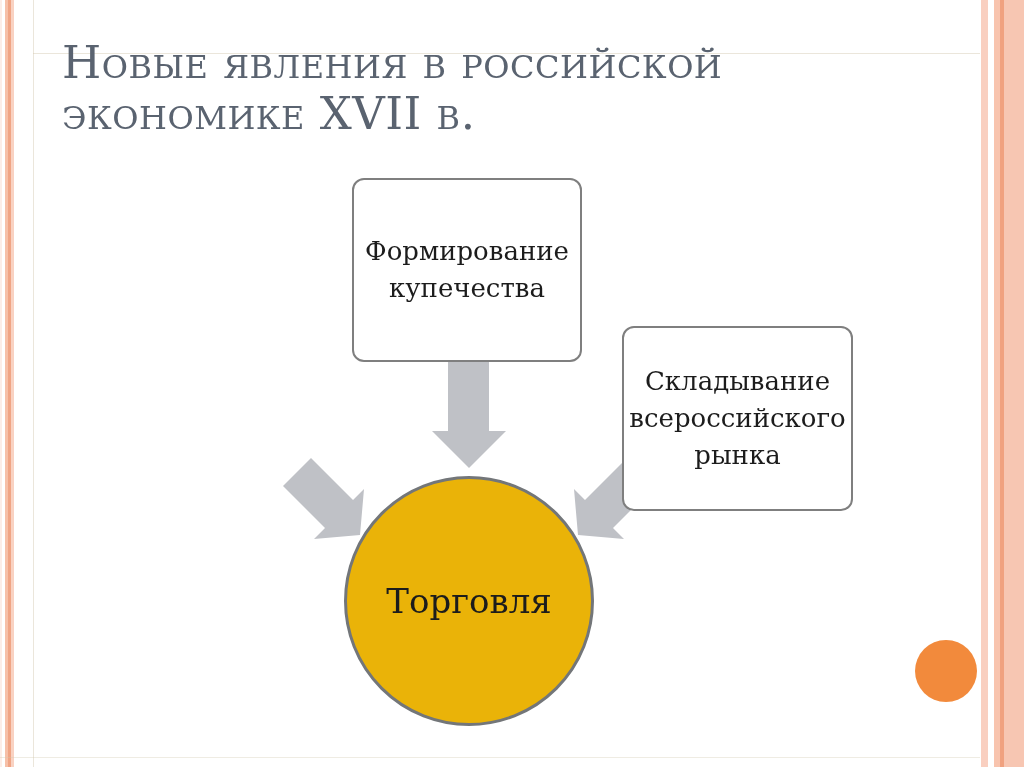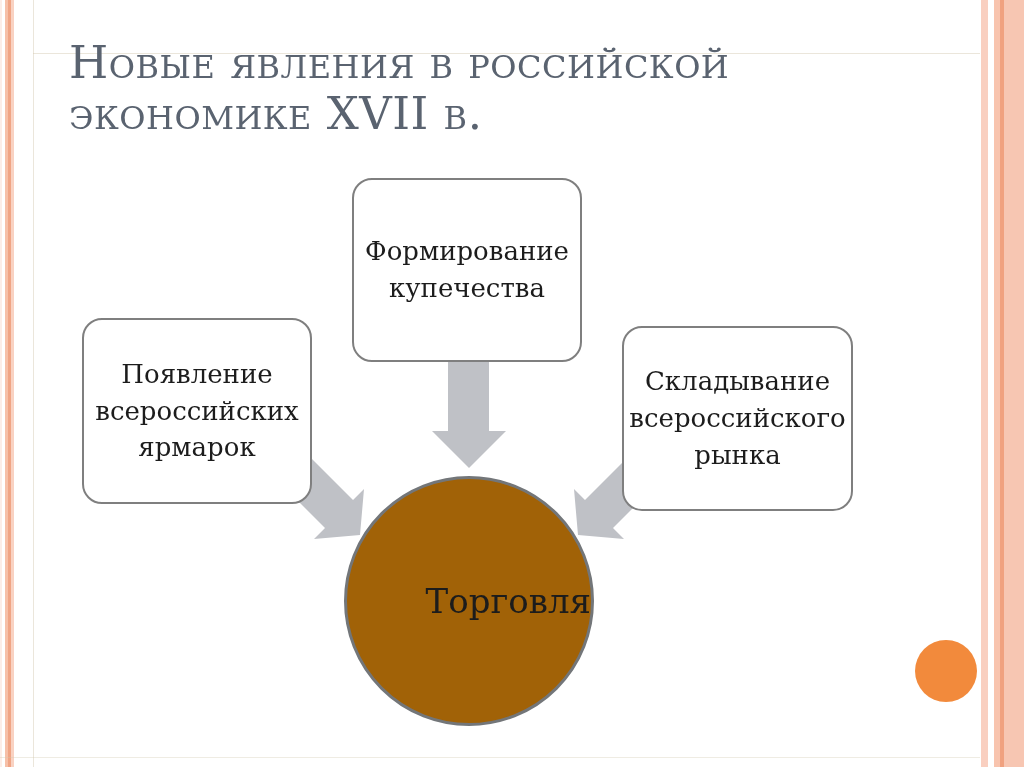--- a/index.html
+++ b/index.html
@@ -42,43 +42,43 @@
   .frame-h-bottom{
     position:absolute;left:0;top:757px;width:980px;height:1px;
     background:rgba(210,200,175,0.35);z-index:0;
   }
   .orange-dot{
     position:absolute;left:915px;top:640px;width:62px;height:62px;
     border-radius:50%;background:#f28a3c;z-index:0;
   }
 
   .title{
-    position:absolute;left:69px;top:38px;width:690px;margin:0;
+    position:absolute;left:62px;top:38px;width:690px;margin:0;
     font-size:45px;font-weight:normal;font-variant:small-caps;
     line-height:1.13;color:#5a6370;letter-spacing:0.5px;z-index:2;
   }
 
   .arrows{position:absolute;left:0;top:0;width:1024px;height:767px;z-index:1;}
   .arrows polygon{fill:#bfc1c6;}
 
   .box{
     position:absolute;z-index:2;background:#ffffff;
-    border:2.5px solid #7f7f7f;border-radius:20px;
+    border:2.5px solid #7f7f7f;border-radius:12px;
     display:flex;align-items:center;justify-content:center;
     text-align:center;color:#1c1c1c;font-size:26px;line-height:1.42;
     padding:16px;box-sizing:border-box;
   }
   .box-left {left:82px; top:318px;width:230px;height:186px;}
   .box-top  {left:352px;top:178px;width:230px;height:184px;}
   .box-right{left:622px;top:318px;width:231px;height:185px;margin-top:8px;}
 
   .center-circle{
     position:absolute;left:344px;top:476px;width:250px;height:250px;z-index:2;
-    background:#a16207;border:3px solid #737679;border-radius:50%;
-    display:flex;align-items:center;justify-content:flex-end;
+    background:#eab308;border:3px solid #737679;border-radius:50%;
+    display:flex;align-items:center;justify-content:center;
     color:#1c1c1c;font-size:34px;box-sizing:border-box;
   }
 </style>
 </head>
 <body>
 
 <div class="slide">
 
   <div class="stripe-left"></div>
   <div class="stripe-right"></div>
@@ -88,23 +88,20 @@
   <div class="orange-dot"></div>
 
   <h1 class="title">Новые явления в российской экономике XVII в.</h1>
 
   <svg class="arrows" viewBox="0 0 1024 767" xmlns="http://www.w3.org/2000/svg">
     <polygon points="448,362 489,362 489,431 506,431 469,468 432,431 448,431"></polygon>
     <polygon points="311,458 353,500 364,489 360,535 314,539 325,528 283,486"></polygon>
     <polygon points="627,458 585,500 574,489 578,535 624,539 613,528 655,486"></polygon>
   </svg>
 
-  <div class="box box-left">
-    <span>Появление всероссийских ярмарок</span>
-  </div>
 
   <div class="box box-top">
     <span>Формирование купечества</span>
   </div>
 
   <div class="box box-right">
     <span>Складывание всероссийского рынка</span>
   </div>
 
   <div class="center-circle">

